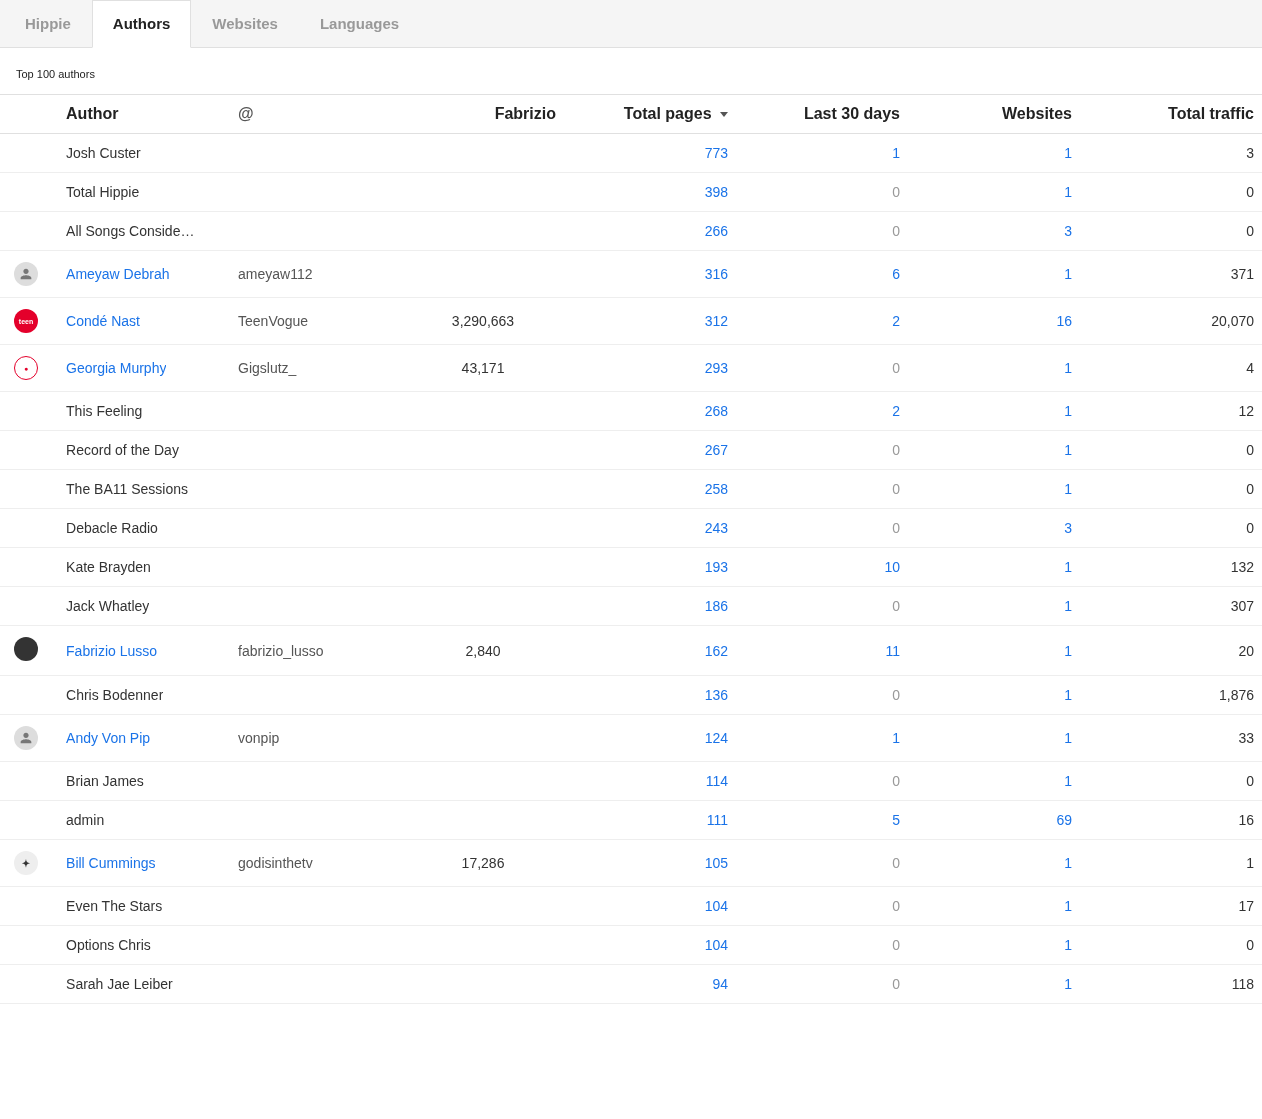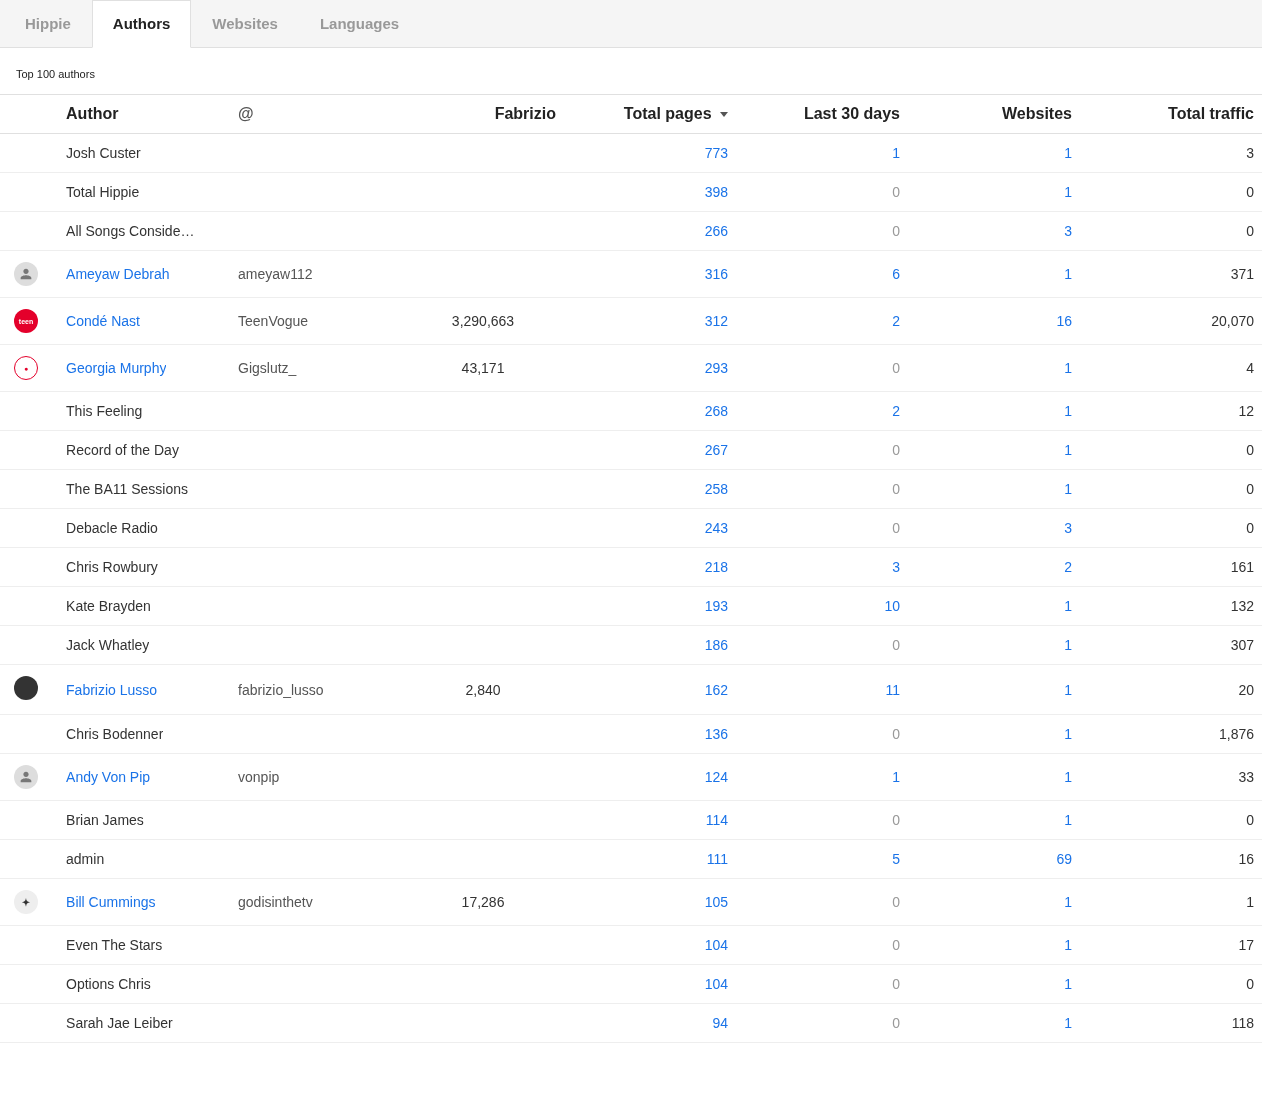--- a/index.html
+++ b/index.html
@@ -226,30 +226,20 @@
         <td class="col-author"><span class="ellipsis ">Debacle Radio</span></td>
         <td class="col-handle"></td>
         <td class="col-followers"></td>
         <td class="col-pages"><span class="link">243</span></td>
         <td class="col-last30"><span class="muted">0</span></td>
         <td class="col-websites"><span class="link">3</span></td>
         <td class="col-traffic">0</td>
       </tr>
       <tr>
         <td class="col-avatar"></td>
-        <td class="col-author"><span class="ellipsis ">Chris Rowbury</span></td>
-        <td class="col-handle"></td>
-        <td class="col-followers"></td>
-        <td class="col-pages"><span class="link">218</span></td>
-        <td class="col-last30"><span class="link">3</span></td>
-        <td class="col-websites"><span class="link">2</span></td>
-        <td class="col-traffic">161</td>
-      </tr>
-      <tr>
-        <td class="col-avatar"></td>
         <td class="col-author"><span class="ellipsis ">Kate Brayden</span></td>
         <td class="col-handle"></td>
         <td class="col-followers"></td>
         <td class="col-pages"><span class="link">193</span></td>
         <td class="col-last30"><span class="link">10</span></td>
         <td class="col-websites"><span class="link">1</span></td>
         <td class="col-traffic">132</td>
       </tr>
       <tr>
         <td class="col-avatar"></td>

